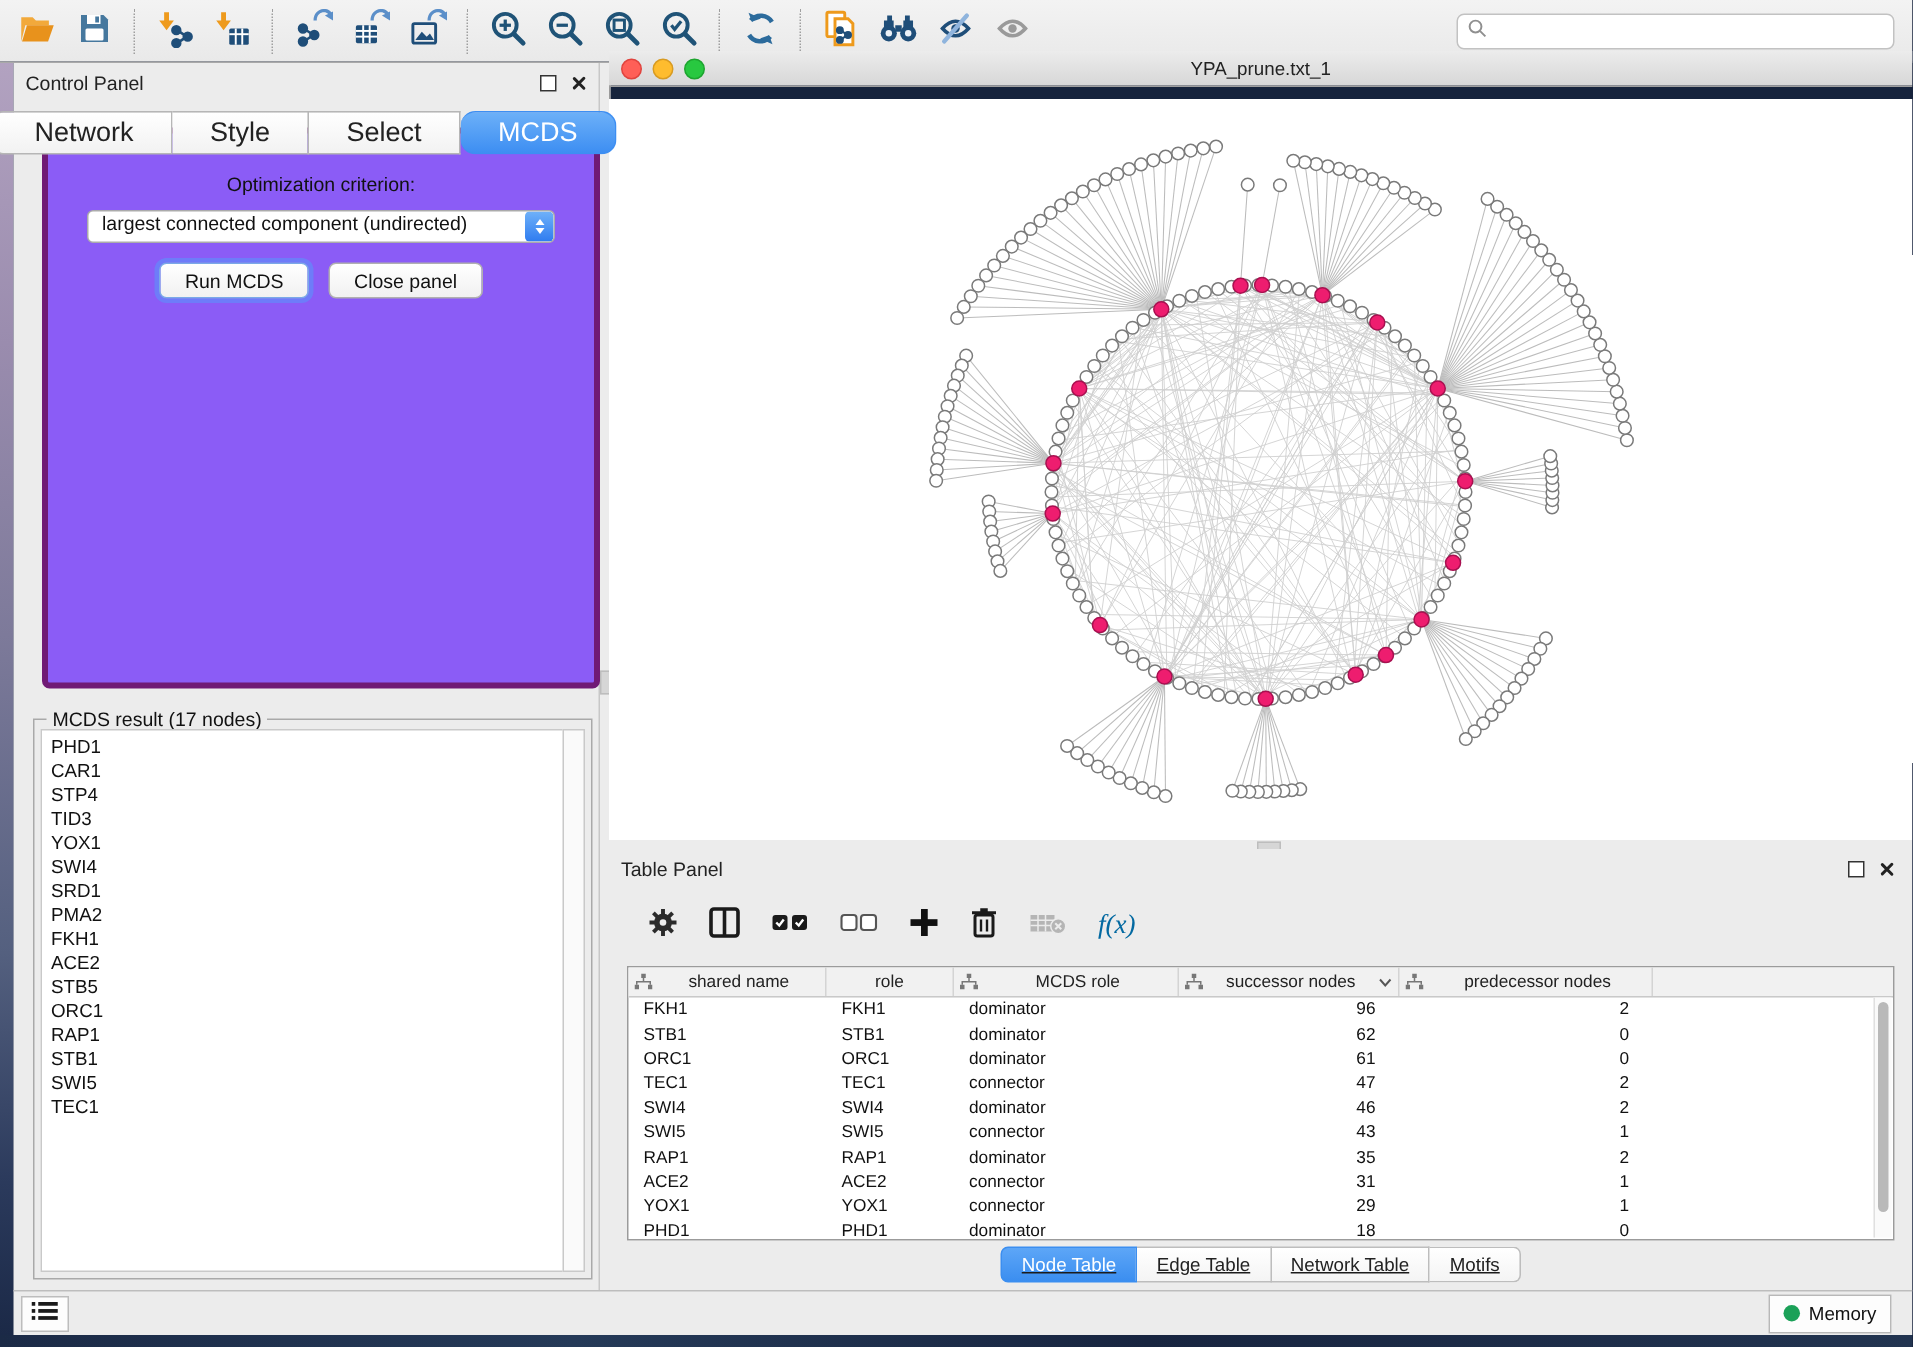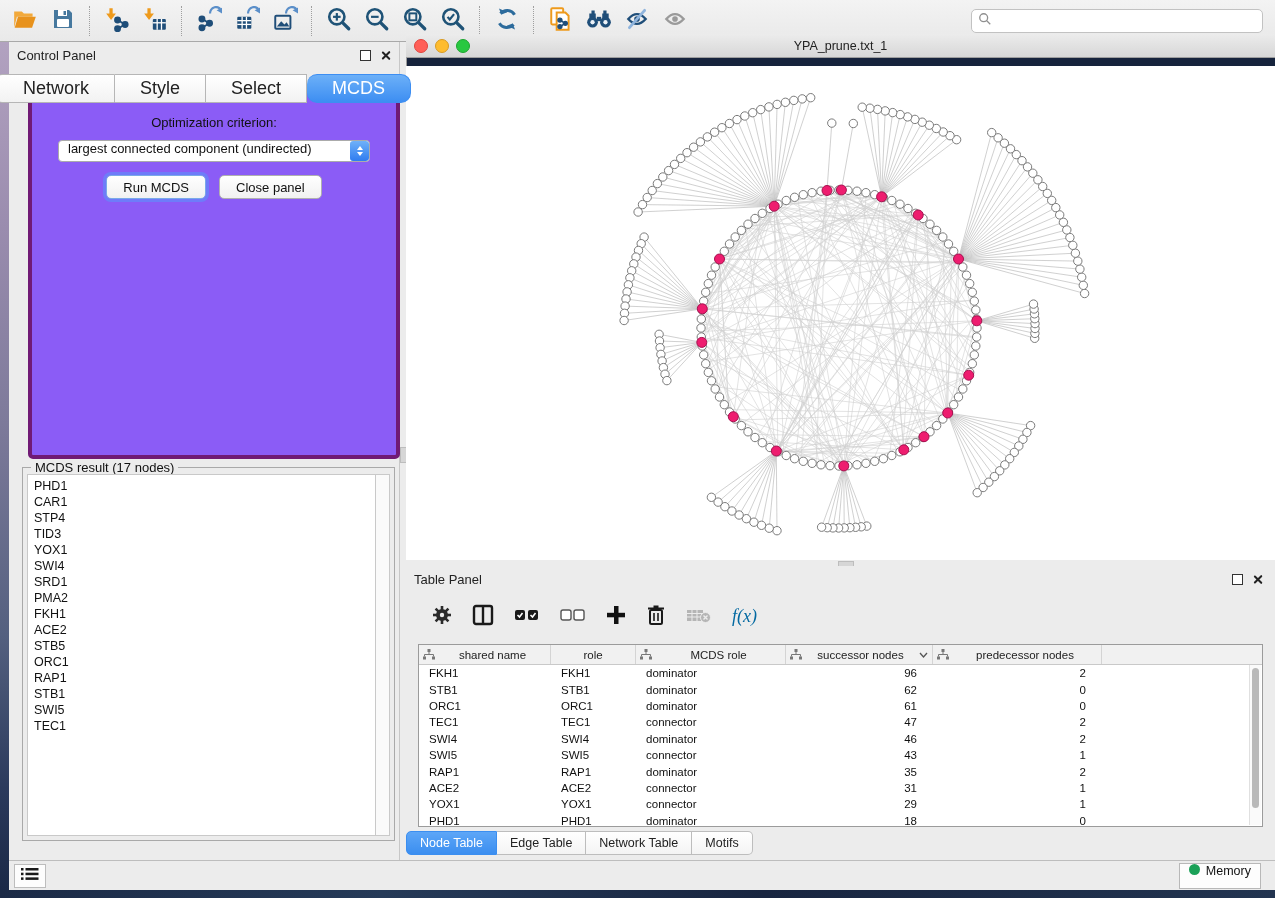--- a/index.html
+++ b/index.html
@@ -50,21 +50,21 @@
   .combo .step{width:19px;height:100%;background:linear-gradient(#6fb1f9,#2f7cf0);border-radius:3px;
     display:flex;flex-direction:column;align-items:center;justify-content:center;gap:2px;}
   .combo .step i{width:0;height:0;border-left:3.5px solid transparent;border-right:3.5px solid transparent;}
   .combo .step i.up{border-bottom:4px solid #fff;}
   .combo .step i.dn{border-top:4px solid #fff;}
   .btn-row{display:flex;justify-content:center;gap:13px;margin-top:13px;}
   .mac-btn{height:22px;padding:0 16px;background:linear-gradient(#ffffff,#f1f1f1);border:1px solid #b0b0b0;
     border-radius:5px;font-size:13px;color:#111;display:flex;align-items:center;}
   .mac-btn.focus{box-shadow:0 0 0 3px rgba(87,152,252,.55);border-color:#7aa9e8;}
 
-  .groupbox{position:absolute;left:13px;top:425px;width:371px;height:372px;border:1px solid #a9a9a9;}
+  .groupbox{position:absolute;left:13px;top:437px;width:371px;height:372px;border:1px solid #a9a9a9;}
   .groupbox .legend{position:absolute;left:8px;top:-8px;background:#ececec;padding:0 4px;font-size:13px;color:#111;}
   .mcds-list{position:absolute;left:4px;top:6px;right:17px;bottom:4px;background:#fff;border:1px solid #c9c9c9;
     overflow:hidden;padding:3px 0 0 6px;font-size:12.5px;line-height:16px;color:#111;}
   .mcds-scroll{position:absolute;top:6px;right:4px;bottom:4px;width:13px;background:#fafafa;border:1px solid #c9c9c9;}
 
   
   .v-splitter{left:400px;top:42px;width:6px;height:818px;background:#ececec;border-right:1px solid #9b9b9b;}
   .v-grip{position:absolute;left:0;top:405px;width:5px;height:14px;background:#d6d6d6;border:1px solid #bdbdbd;}
   .h-splitter{left:406px;top:560px;width:869px;height:6px;background:#ececec;}
   .h-grip{position:absolute;left:432px;top:1px;width:14px;height:4px;background:#d6d6d6;border:1px solid #bdbdbd;}
@@ -94,34 +94,34 @@
   .th{display:flex;align-items:center;font-size:11.5px;color:#222;border-right:1px solid #d4d4d4;
     padding:0 4px;gap:4px;box-sizing:border-box;}
   .th:last-child{border-right:none;}
   .th .lbl{flex:1;text-align:center;}
   .trow{display:grid;grid-template-columns:132px 85px 150px 147px 169px 1fr;height:16.4px;}
   .td{font-size:11.5px;color:#111;display:flex;align-items:center;padding:0 4px 0 10px;box-sizing:border-box;}
   .td.num{justify-content:flex-end;padding-right:16px;}
   .tbl-scroll{position:absolute;top:20px;right:1px;bottom:1px;width:11px;background:#fafafa;border-left:1px solid #e0e0e0;}
   .tbl-thumb{position:absolute;top:3px;left:1.5px;width:7px;height:140px;background:#b9b9b9;border-radius:4px;}
 
-  .bt-tabs{position:absolute;left:0;top:265px;width:100%;display:flex;justify-content:flex-start;}
+  .bt-tabs{position:absolute;left:0;top:265px;width:100%;display:flex;justify-content:center;text-decoration:underline;}
   .bt-tab{background:linear-gradient(#fff,#f4f4f4);border:1px solid #bdbdbd;border-left-width:0;
     padding:4px 13px;font-size:12.5px;color:#222;}
   .bt-tab:first-child{border-left-width:1px;border-radius:5px 0 0 5px;}
   .bt-tab:last-child{border-radius:0 5px 5px 0;}
   .bt-tab.active{background:linear-gradient(#5da6f7,#3b8ef0);border-color:#3b8ef0;color:#fff;}
 
   
   .status-bar{left:9px;top:860px;width:1266px;height:30px;background:#ececec;border-top:1px solid #bdbdbd;
     display:flex;align-items:center;box-sizing:border-box;}
   .sb-list-btn{margin-left:5px;width:30px;height:22px;background:#fdfdfd;border:1px solid #bdbdbd;
     display:flex;align-items:center;justify-content:center;}
   .mem-btn{margin-left:auto;margin-right:14px;height:24px;background:#fdfdfd;border:1px solid #b8b8b8;
-    display:flex;align-items:flex-start;gap:6px;padding:0 9px;font-size:12.5px;color:#111;}
+    display:flex;align-items:center;gap:6px;padding:0 9px;font-size:12.5px;color:#111;}
   .mem-dot{width:11px;height:11px;border-radius:50%;background:#1ba158;}
 </style>
 </head>
 <body>
 
 <div class="abs toolbar">
   <div class="tbi">
     <span><svg width="26" height="26" viewBox="0 0 24 24">
           <path d="M2 20 V5 h7 l2 2 h8 v3 H4.5 Z" fill="#f2a93b"></path>
           <path d="M2.5 20 L5.5 10 H22 L18.5 20 Z" fill="#e8921c"></path>

